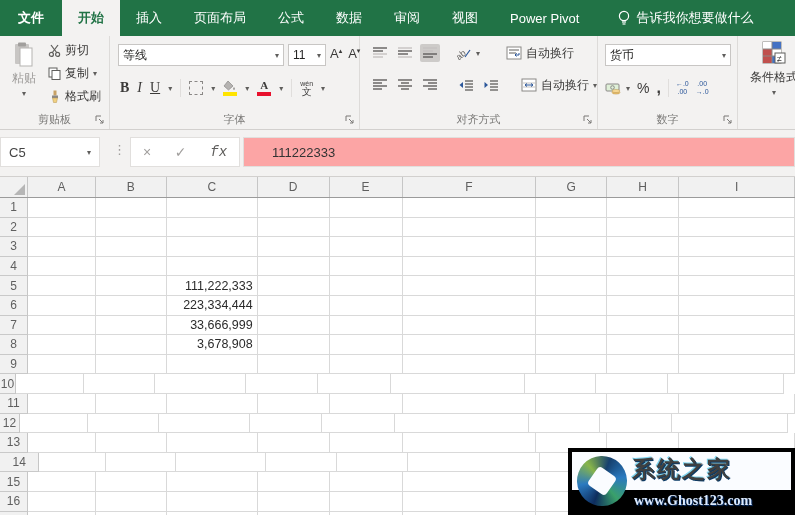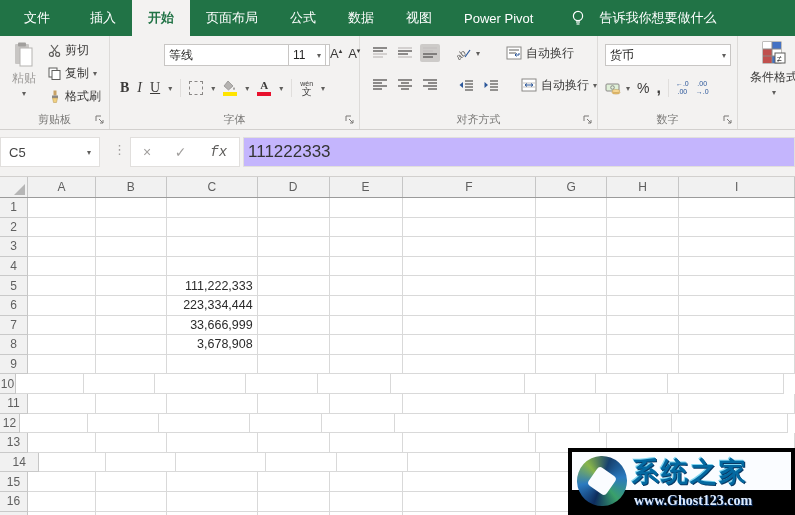--- a/index.html
+++ b/index.html
@@ -2,43 +2,43 @@
 <html><head>
 <meta charset="utf-8">
 <style>
   * { margin:0; padding:0; box-sizing:border-box; }
   html,body { width:795px; height:515px; overflow:hidden; }
   body { font-family:"Liberation Sans","DejaVu Sans",sans-serif; background:#fff; position:relative; }
 
   
   .tabbar { height:36px; background:#217346; display:flex; align-items:stretch; }
   .tab { color:#fff; font-size:13px; display:flex; align-items:center; padding:0 16px; cursor:default; }
-  .tab.file { padding:0 24px; font-weight:normal; }
+  .tab.file { padding:0 18px; font-weight:bold; }
   .tab.active { background:#f3f2f1; color:#217346; font-weight:bold; }
-  .tellme { color:#fff; font-size:13px; display:flex; align-items:center; gap:14px; padding:0 12px; margin-left:10px; }
+  .tellme { color:#fff; font-size:13px; display:flex; align-items:center; gap:5px; padding:0 12px; margin-left:10px; }
 
   
   .ribbon { position:relative; height:94px; background:#f3f2f1; border-bottom:1px solid #d2d0ce; font-size:12px; color:#3b3a39; }
   .group { position:absolute; top:0; height:93px; border-right:1px solid #dddbd9; }
   .glabel { position:absolute; bottom:2px; left:0; right:0; text-align:center; font-size:11px; color:#7a7977; }
   .launcher { position:absolute; bottom:3px; right:3px; width:12px; height:12px; }
   .rbtn { display:flex; align-items:center; gap:4px; cursor:default; white-space:nowrap; }
   .dd { font-size:8px; color:#5f5e5c; }
   .combo { background:#fff; border:1px solid #c8c6c4; display:flex; align-items:center; font-size:12px; color:#252423; padding:0 4px; height:22px; }
   .combo .dd { margin-left:auto; }
   .vline { position:absolute; width:1px; background:#e0dedc; }
 
   
   .g-clip { left:0; width:110px; }
   .paste { position:absolute; left:5px; top:6px; width:38px; height:78px; display:flex; flex-direction:column; align-items:center; gap:2px; color:#9d9b99; font-size:12px; }
   .clip-small { position:absolute; left:48px; top:6px; display:flex; flex-direction:column; gap:6px; }
 
   
   .g-font { left:110px; width:250px; }
-  .fname { position:absolute; left:8px; top:8px; width:166px;margin-left:46px; }
+  .fname { position:absolute; left:8px; top:8px; width:166px; }
   .fsize { position:absolute; left:178px; top:8px; width:38px; }
   .fgrow { position:absolute; left:220px; top:10px; display:flex; gap:6px; font-size:13px; color:#3b3a39; }
   .frow2 { position:absolute; left:10px; top:40px; display:flex; align-items:center; gap:8px; height:24px; }
   .bstyle { font-weight:bold; font-family:"Liberation Serif",serif; font-size:14px; }
   .istyle { font-style:italic; font-family:"Liberation Serif",serif; font-size:14px; }
   .ustyle { text-decoration:underline; font-family:"Liberation Serif",serif; font-size:14px; }
   .colorbtn { display:flex; flex-direction:column; align-items:center; line-height:1; }
   .colorbar { width:14px; height:4px; margin-top:1px; }
   .borderbox { width:14px; height:14px; border:1px dashed #8a8886; }
   .phon { display:flex; flex-direction:column; align-items:center; line-height:1; font-size:7px; color:#3b3a39; }
@@ -61,57 +61,58 @@
   .g-cond { left:738px; width:57px; border-right:none; }
   .cond { position:absolute; left:6px; top:5px; width:60px; display:flex; flex-direction:column; align-items:center; gap:2px; font-size:12px; color:#3b3a39; }
 
   
   .fbar { height:47px; background:#f3f2f1; border-bottom:1px solid #d2d0ce; position:relative; }
   .namebox { position:absolute; left:0; top:7px; width:100px; height:30px; background:#fff; border:1px solid #e1dfdd; display:flex; align-items:center; font-size:13px; color:#444; padding:0 8px; }
   .namebox .dd { margin-left:auto; }
   .fdots { position:absolute; left:113px; top:12px; color:#a19f9d; font-size:13px; }
   .fbtns { position:absolute; left:130px; top:7px; width:110px; height:30px; background:#fff; border:1px solid #e1dfdd; display:flex; align-items:center; justify-content:space-around; color:#a19f9d; font-size:14px; }
   .fx { font-style:italic; font-family:Liberation Mono, monospace; color:#5f5e5c; font-size:14px; }
-  .finput { position:absolute; left:243px; top:7px; right:0; height:30px; background:#c4b5fd; border:1px solid #e1dfdd; display:flex; align-items:center; padding:0 4px; font-size:17px; color:#333; }
+  .finput { position:absolute; left:243px; top:7px; right:0; height:30px; background:#fca5a5; border:1px solid #e1dfdd; display:flex; align-items:center; padding:0 28px; font-size:13px; color:#333; }
 
   
   .grid { position:relative; background:#fff; }
   .ghead { display:flex; height:21px; background:#f1f1f1; border-bottom:1px solid #9b9b9b; }
   .corner { position:relative; background:#f1f1f1; border-right:1px solid #c6c6c6; }
   .corner:after { content:""; position:absolute; right:2px; bottom:2px; border-style:solid; border-width:0 0 11px 11px; border-color:transparent transparent #b6b6b6 transparent; }
   .colh { display:flex; align-items:center; justify-content:center; font-size:12px; color:#5f5f5f; border-right:1px solid #c6c6c6; background:#f1f1f1; }
   .grow { display:flex; }
   .rowh { display:flex; align-items:center; justify-content:center; font-size:12px; color:#5f5f5f; background:#f1f1f1; border-right:1px solid #c6c6c6; border-bottom:1px solid #c9c9c9; }
   .cell { border-right:1px solid #d9d9d9; border-bottom:1px solid #d9d9d9; font-size:12.5px; color:#2b2b2b; display:flex; align-items:center; justify-content:flex-end; padding-right:4px; overflow:hidden; }
 
   
   .wm { position:absolute; left:568px; top:448px; width:227px; height:67px; background:#000; padding:4px; z-index:50; }
   .wm-in { position:relative; width:100%; height:100%; background:#fafcff; overflow:hidden; }
   .wm-strip { position:absolute; left:0; bottom:0; width:100%; height:21px; background:#000; }
   .wm-logo { position:absolute; left:5px; top:4px; width:50px; height:50px; border-radius:50%;
              background:conic-gradient(#16406e,#2a7ac0,#3aa06a,#0e2d5e,#2a7ac0,#88b54a,#16406e); transform:rotate(20deg); }
   .wm-logo:after { content:""; position:absolute; left:14px; top:14px; width:22px; height:22px; background:#fafcff; border-radius:4px; transform:rotate(15deg); }
-  .wm-title { position:absolute; left:60px; top:2px; font-size:27px; font-weight:bold; color:#0369a1;
+  .wm-title { position:absolute; left:60px; top:2px; font-size:23px; font-weight:bold; color:#404040;
               font-family:"Liberation Serif",serif; letter-spacing:2px;
               text-shadow:1px 1px 0 #0a3a66, -1px -1px 0 #7fd4ef; }
   .wm-url { position:absolute; left:62px; bottom:2px; font-size:14px; font-weight:bold; color:#dcebff;
             font-family:"Liberation Serif",serif; text-shadow:1px 1px 1px #08306b; }
 
   svg { display:block; }
 </style>
 </head>
 <body>
 
 <div class="tabbar">
   <div class="tab file">文件</div>
+    <div class="tab active">开始</div>
     <div class="tab">插入</div>
-    <div class="tab active">开始</div>
     <div class="tab">页面布局</div>
     <div class="tab">公式</div>
     <div class="tab">数据</div>
+    <div class="tab">审阅</div>
     <div class="tab">视图</div>
     <div class="tab">Power Pivot</div>
   <div class="tellme">
     <svg width="14" height="16" viewBox="0 0 14 16">
       <circle cx="7" cy="6" r="4.6" fill="none" stroke="#fff" stroke-width="1.2"></circle>
       <line x1="5" y1="12" x2="9" y2="12" stroke="#fff" stroke-width="1.2"></line>
       <line x1="5.5" y1="14" x2="8.5" y2="14" stroke="#fff" stroke-width="1.2"></line>
     </svg>
     <span>告诉我你想要做什么</span>
   </div>

